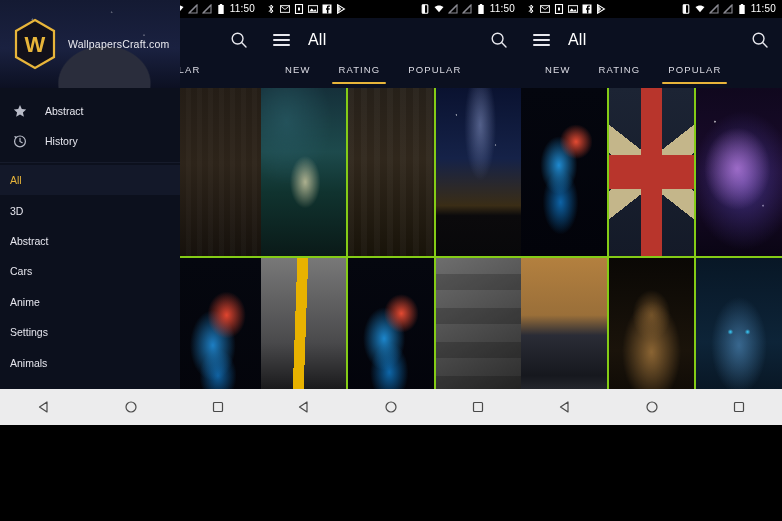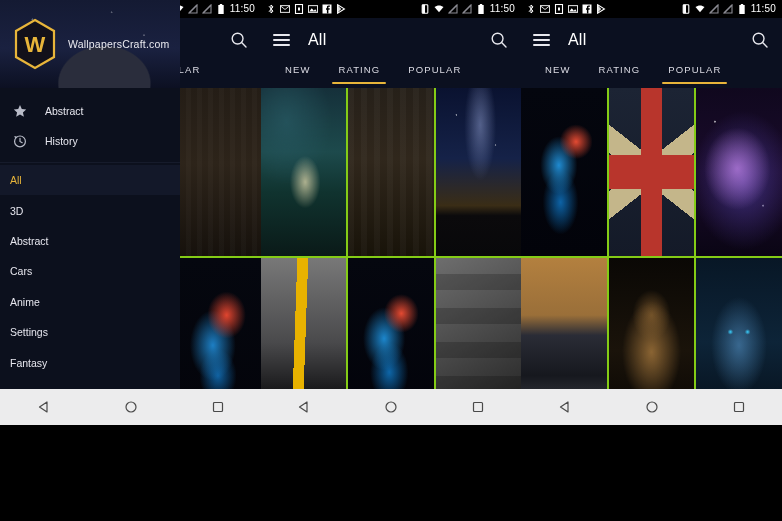--- a/index.html
+++ b/index.html
@@ -276,21 +276,21 @@
         <div class="cat">
             <span class="lbl">Cars</span>
           </div>
         <div class="cat">
             <span class="lbl">Anime</span>
           </div>
         <div class="cat">
             <span class="lbl">Settings</span>
           </div>
         <div class="cat">
-            <span class="lbl">Fantasy</span>
+            <span class="lbl">Animals</span>
           </div>
       </div>
     </div>
 
     <div class="navbar">
       <svg class="nav-ico" viewBox="0 0 14 14">
           <polygon points="10,2 10,12 2.5,7" fill="none" stroke="#4a4a4a" stroke-width="1.2" stroke-linejoin="round"></polygon>
         </svg>
       <svg class="nav-ico" viewBox="0 0 14 14">
           <circle cx="7" cy="7" r="5" fill="none" stroke="#4a4a4a" stroke-width="1.2"></circle>

